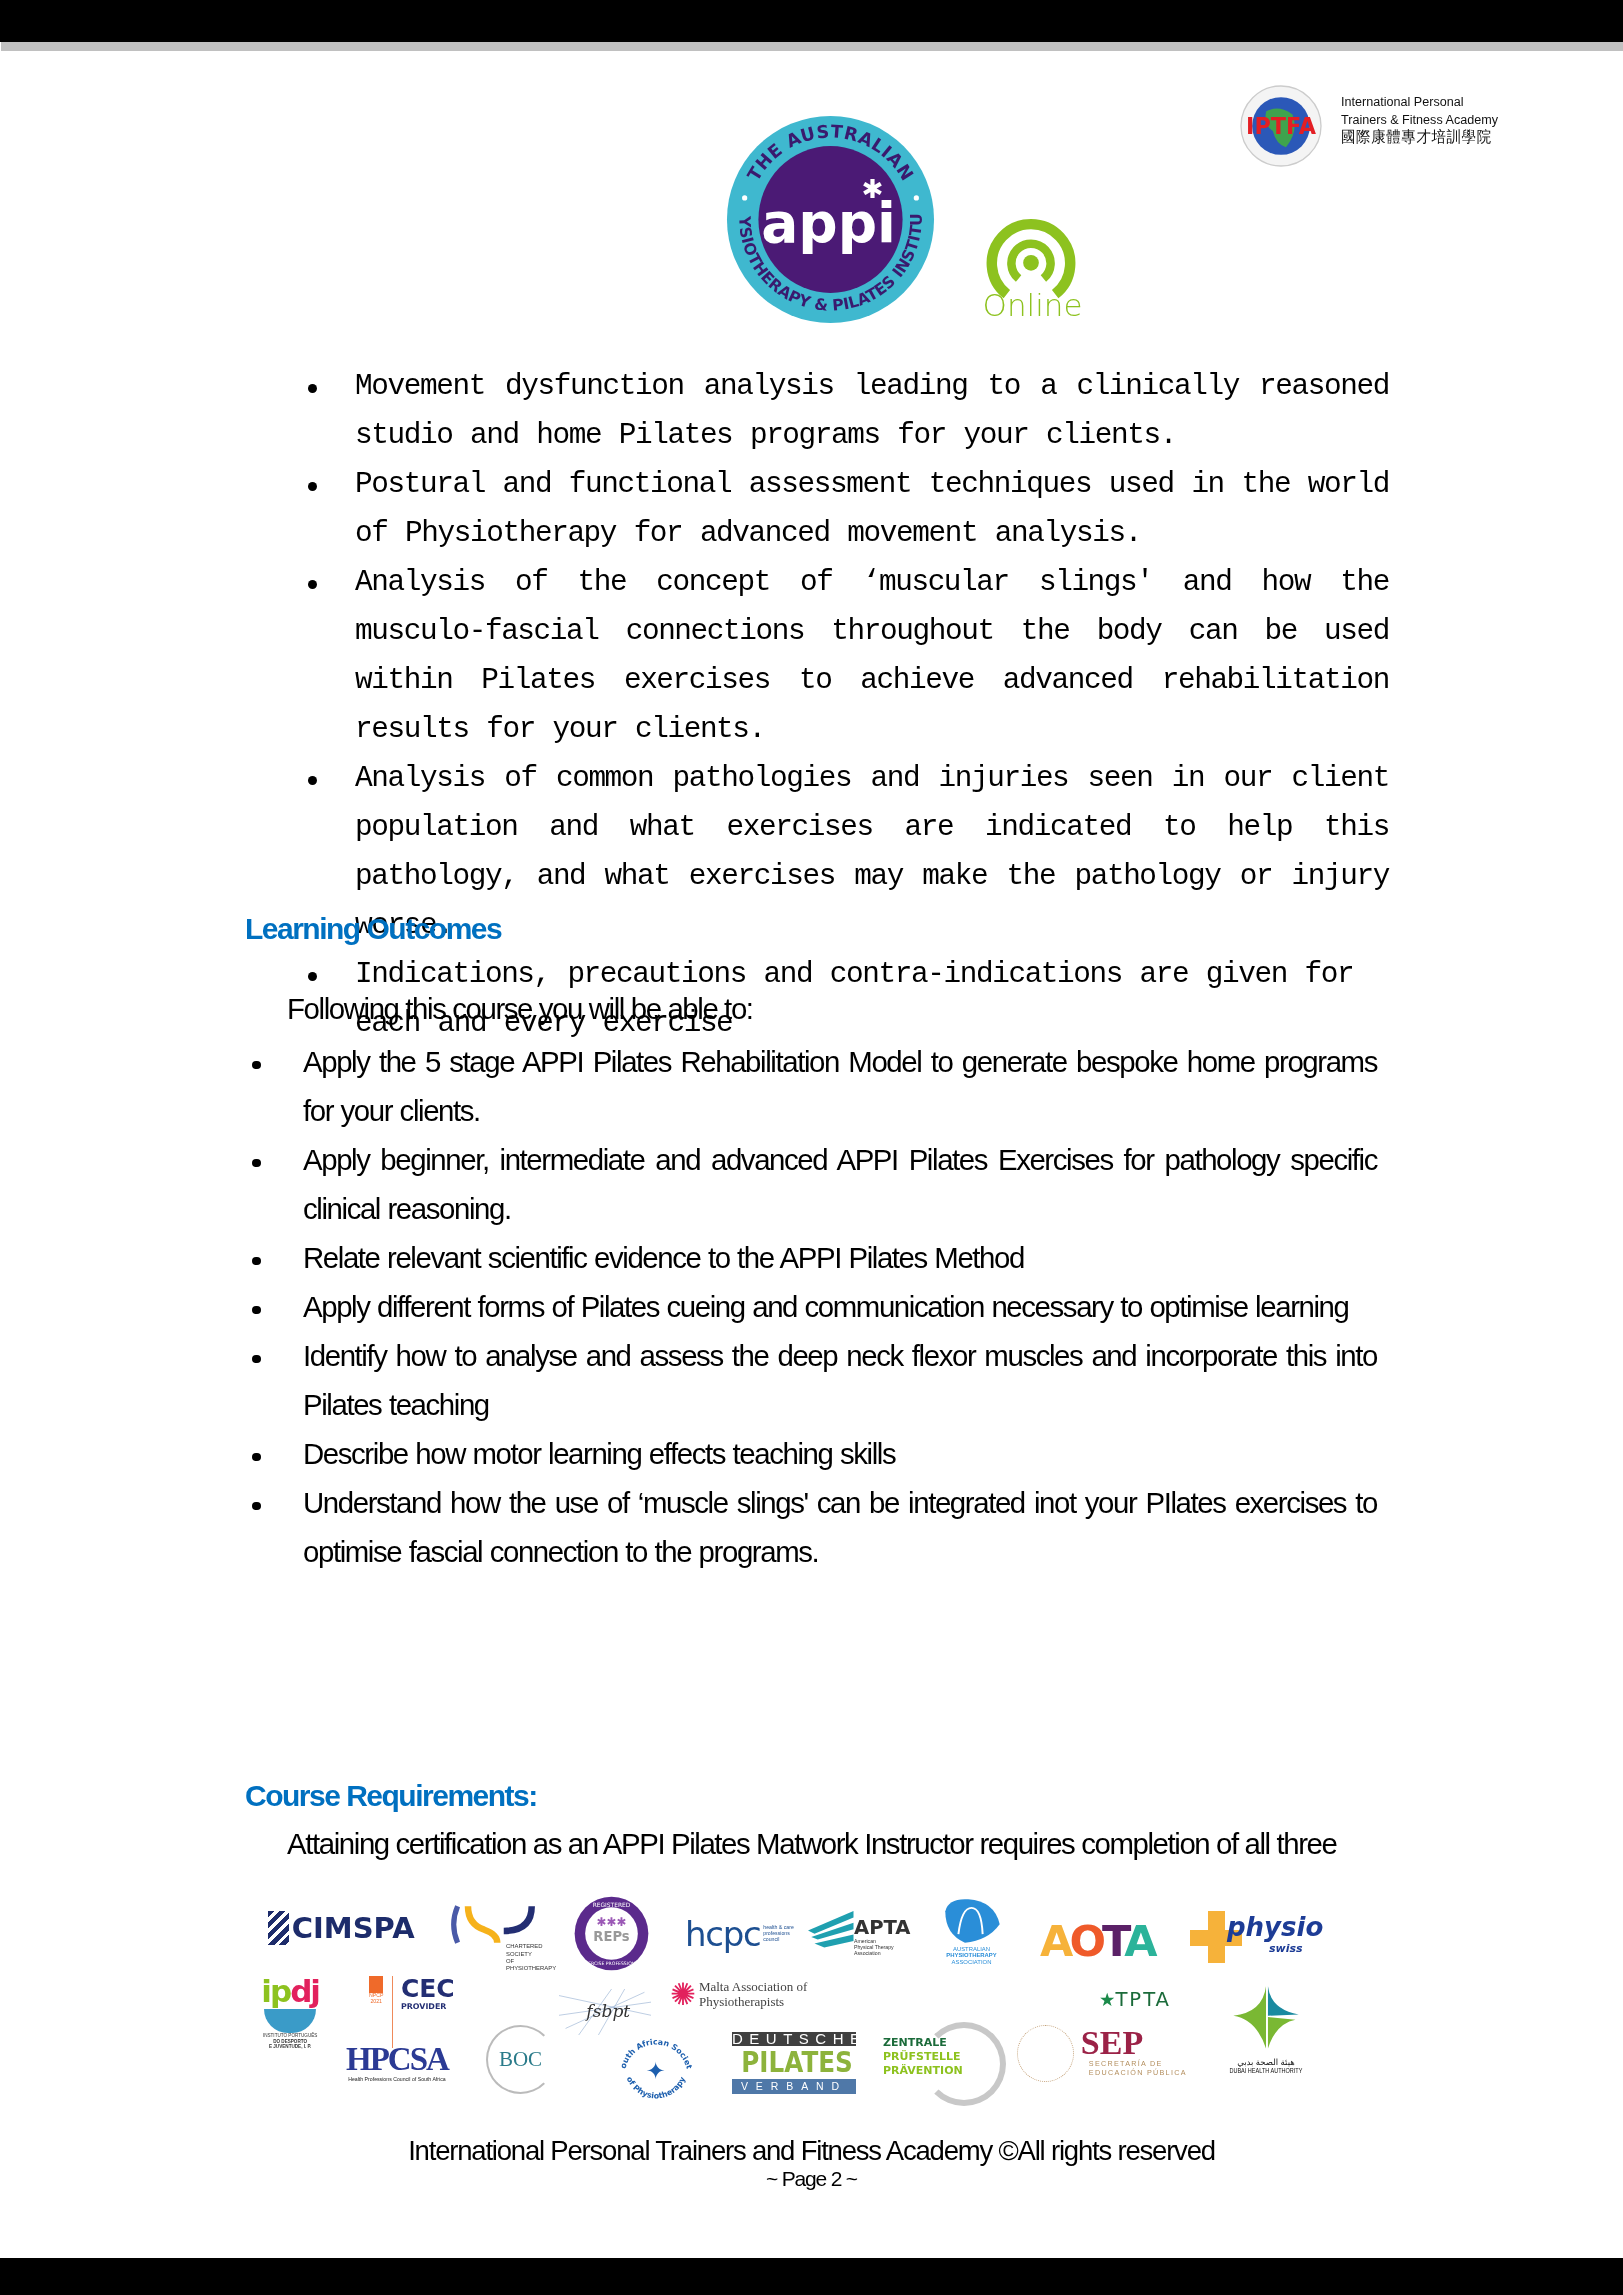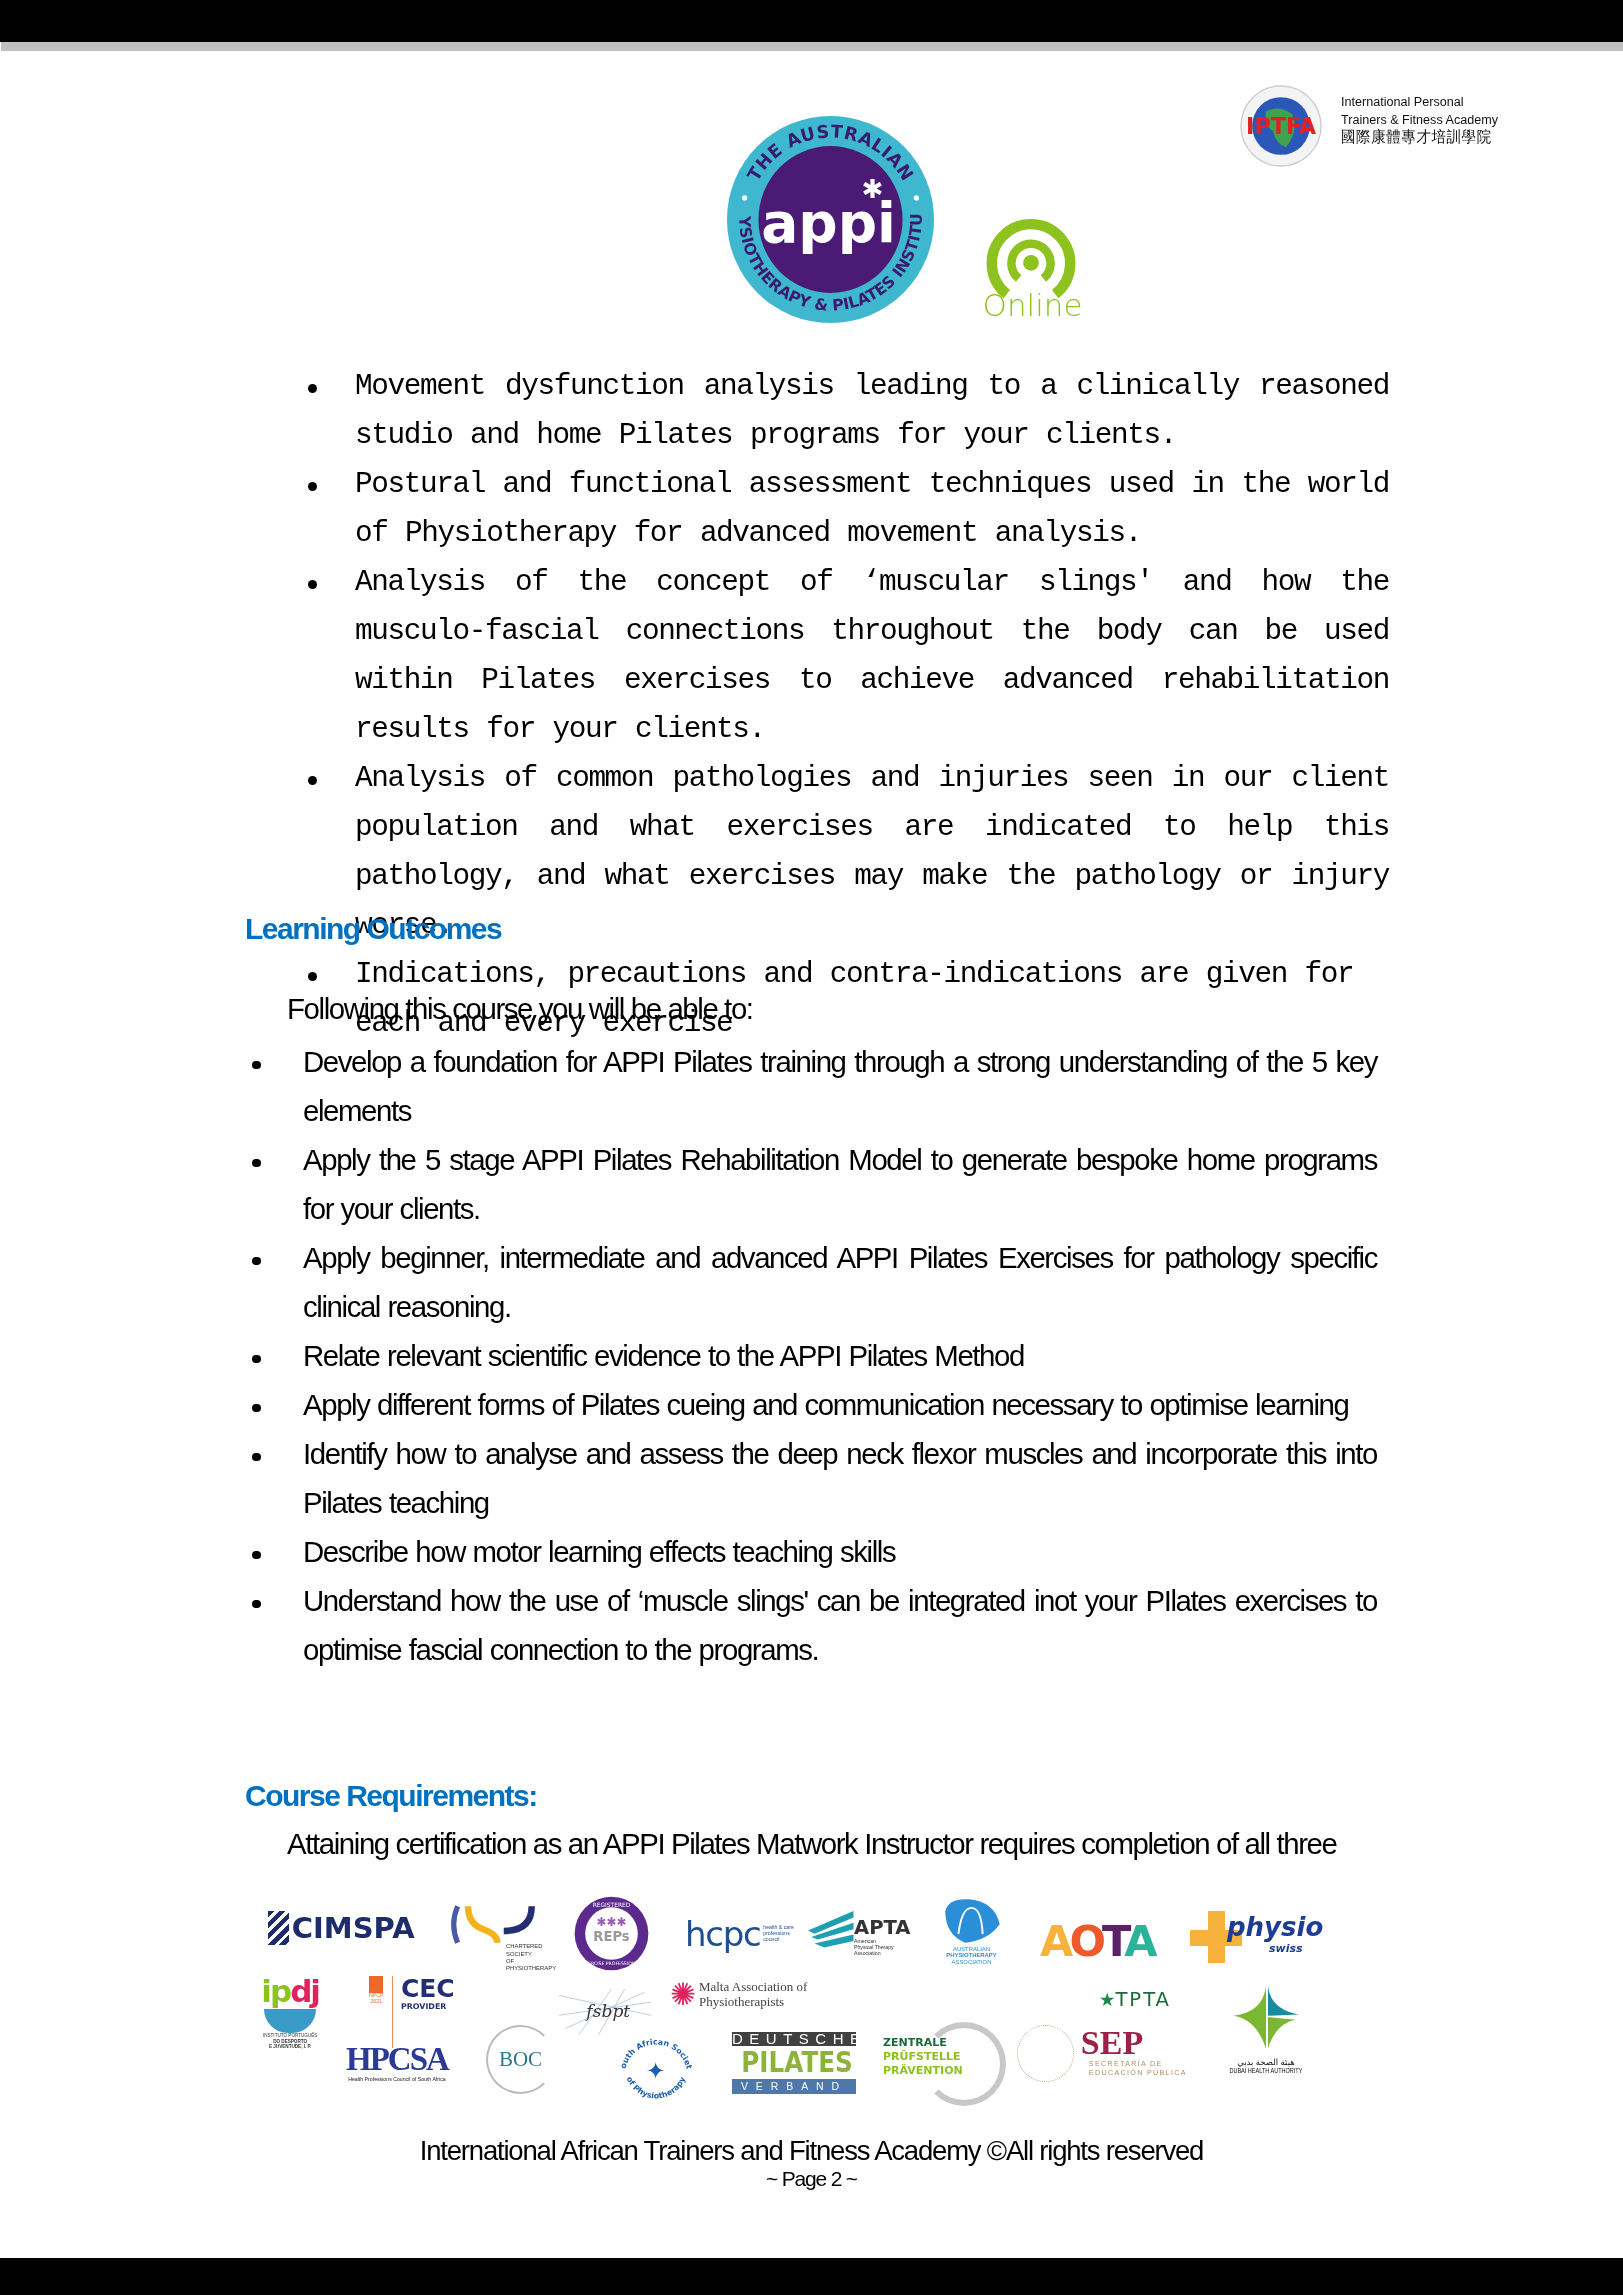--- a/index.html
+++ b/index.html
@@ -87,21 +87,20 @@
   <li>Postural and functional assessment techniques used in the world of Physiotherapy for advanced movement analysis.</li>
   <li>Analysis of the concept of ‘muscular slings' and how the musculo-fascial connections throughout the body can be used within Pilates exercises to achieve advanced rehabilitation results for your clients.</li>
   <li>Analysis of common pathologies and injuries seen in our client population and what exercises are indicated to help this pathology, and what exercises may make the pathology or injury worse.</li>
   <li style="text-align:left;">Indications, precautions and contra-indications are given for each and every exercise</li>
 </ul>
 
 <div class="heading" style="top:912px;text-align:right;">Learning Outcomes</div>
 <div class="para" style="top:992px;">Following this course you will be able to:</div>
 
 <ul class="list2">
-  <li>Develop a foundation for APPI Pilates training through a strong understanding of the 5 key elements</li>
   <li>Apply the 5 stage APPI Pilates Rehabilitation Model to generate bespoke home programs for your clients.</li>
   <li>Apply beginner, intermediate and advanced APPI Pilates Exercises for pathology specific clinical reasoning.</li>
   <li>Relate relevant scientific evidence to the APPI Pilates Method</li>
   <li style="text-align:left;">Apply different forms of Pilates cueing and communication necessary to optimise learning</li>
   <li>Identify how to analyse and assess the deep neck flexor muscles and incorporate this into Pilates teaching</li>
   <li>Describe how motor learning effects teaching skills</li>
   <li>Understand how the use of ‘muscle slings' can be integrated inot your PIlates exercises to optimise fascial connection to the programs.</li>
 </ul>
 
 <div class="heading" style="top:1779px;">Course Requirements:</div>
@@ -268,17 +267,17 @@
     <svg width="72" height="72" viewBox="0 0 110 110">
       <path d="M55 5 Q50 45 5 50 Q40 55 55 100Z" fill="#7ab833"></path>
       <path d="M58 5 Q62 40 105 48 L58 50Z" fill="#1a8aa0"></path>
       <path d="M58 52 L100 56 Q70 62 58 100Z" fill="#7ab833"></path>
     </svg>
     <div style="font-size:8.5px;color:#111;">هيئة الصحة بدبي</div>
     <div style="font-size:6.5px;color:#111;transform:scaleX(0.85);">DUBAI HEALTH AUTHORITY</div>
   </div>
 </div>
 
-<div class="footer-line" style="top:2135px; font-size:27.5px;">International African Trainers and Fitness Academy ©All rights reserved</div>
+<div class="footer-line" style="top:2135px; font-size:27.5px;">International Personal Trainers and Fitness Academy ©All rights reserved</div>
 <div class="footer-line" style="top:2167px; font-size:21px;">~ Page  2  ~</div>
 
 <div class="bottombar"></div>
 
 
 </body></html>

